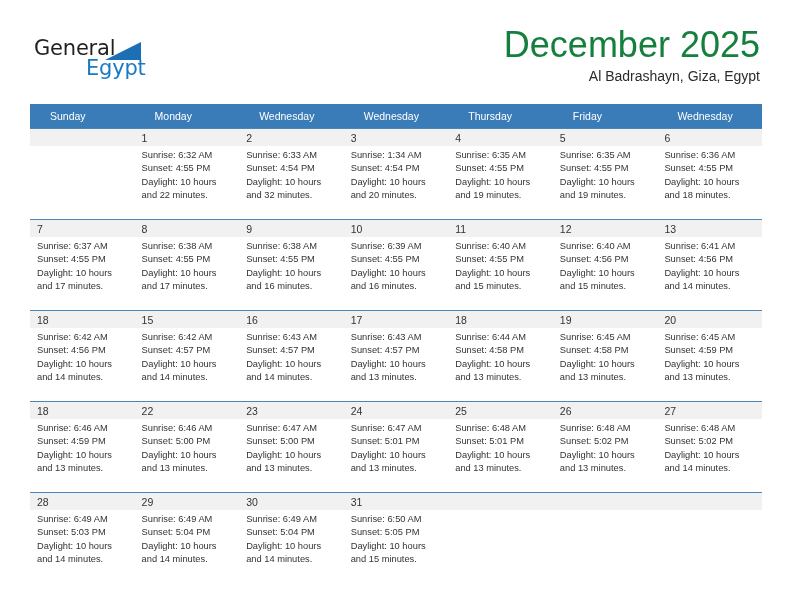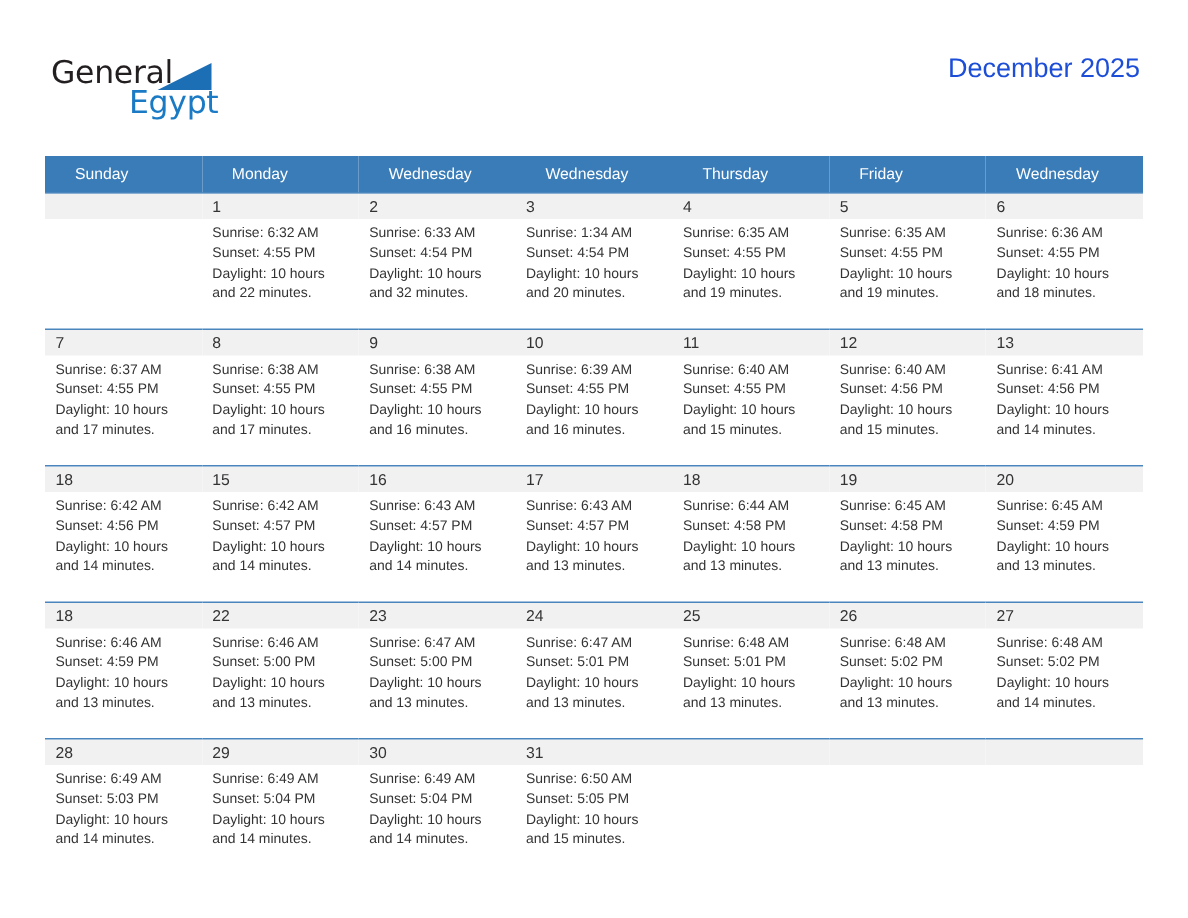--- a/index.html
+++ b/index.html
@@ -67,22 +67,22 @@
     border-color: transparent transparent #1c6fb5 transparent;
   }
 
   .title-block {
     position: absolute;
     right: 32px;
     top: 28px;
     text-align: right;
   }
   .title {
-    font-size: 18px;
-    color: #1d4ed8;
+    font-size: 36px;
+    color: #15803d;
     line-height: 34px;
     font-weight: normal;
     white-space: nowrap;
   }
   .subtitle {
     font-size: 14px;
     color: #2b2b2b;
     line-height: 20px;
     margin-top: 4px;
     white-space: nowrap;
@@ -154,20 +154,21 @@
   <div class="header">
 
     <div class="logo">
       <span class="logo-general">General</span>
       <span class="logo-triangle"></span>
       <span class="logo-blue">Egypt</span>
     </div>
 
     <div class="title-block">
       <div class="title">December 2025</div>
+      <div class="subtitle">Al Badrashayn, Giza, Egypt</div>
     </div>
 
   </div>
 
   <table class="calendar">
     <thead>
       <tr id="weekday-row">
           <th>Sunday</th>
           <th>Monday</th>
           <th>Wednesday</th>

